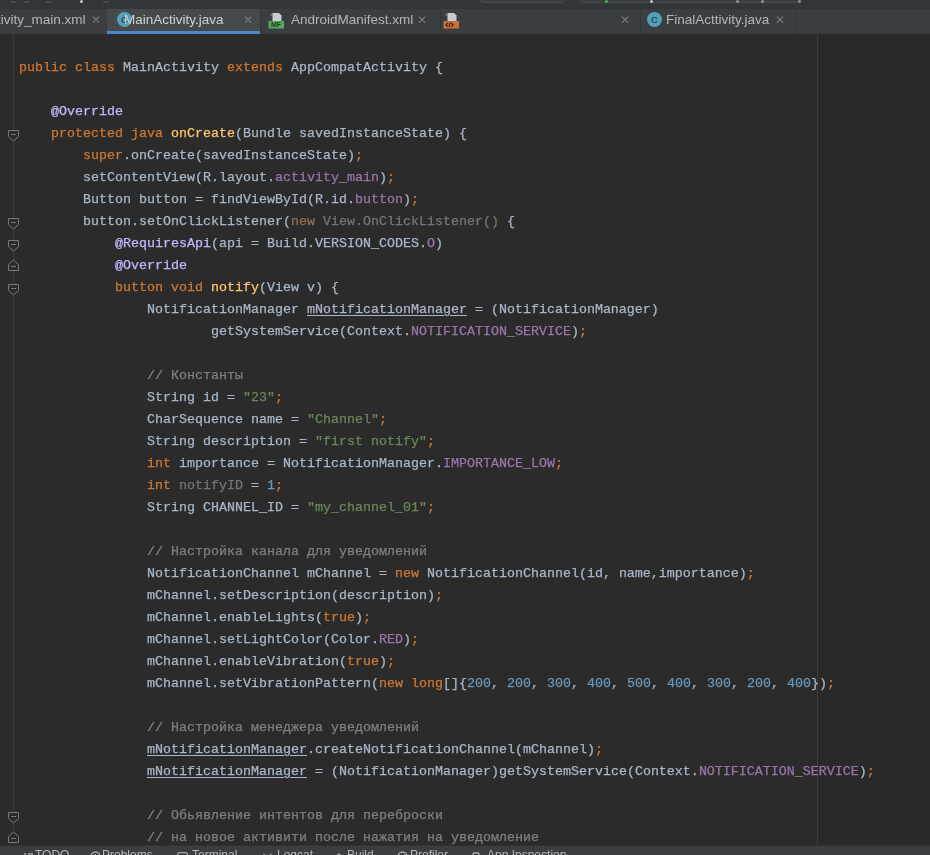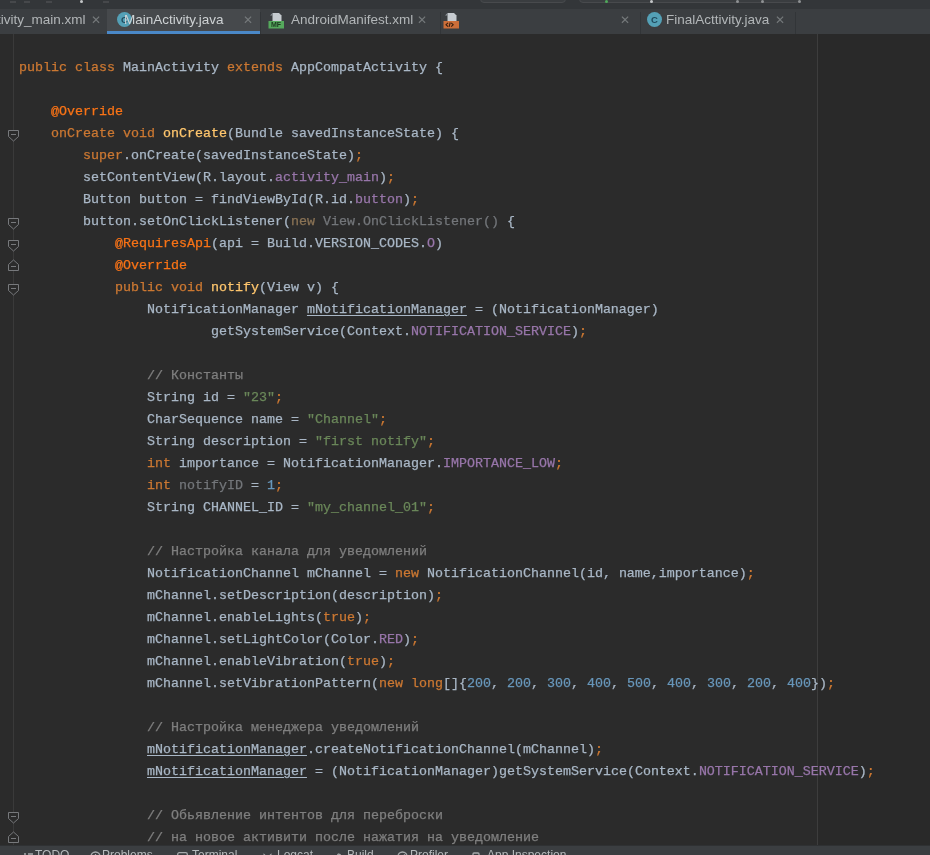--- a/index.html
+++ b/index.html
@@ -21,21 +21,21 @@
 
 #editor{left:0;top:34px;width:930px;height:811px;background:#2b2b2b;overflow:hidden;}
 #gutline{left:13px;top:0;width:1px;height:811px;background:#3a3a3a;}
 #margline{left:817px;top:0;width:1px;height:811px;background:#3d3d3d;}
 #rdark{left:818px;top:0;width:112px;height:811px;background:rgba(0,0,0,0.045);}
 pre#code{position:absolute;left:19px;top:23px;font-family:"Liberation Mono",monospace;font-size:13.33px;line-height:22px;color:#a9b7c6;-webkit-text-stroke:0.25px currentColor;}
 pre#code .k{color:#cc7832}
 pre#code .s{color:#6a8759}
 pre#code .n{color:#6897bb}
 pre#code .c{color:#7f7f7f}
-pre#code .a{color:#f97316}
+pre#code .a{color:#c4b5fd}
 pre#code .m{color:#ffc66d}
 pre#code .f{color:#9876aa;}
 pre#code .g{color:#73767a}
 pre#code .gn{color:#8a7355}
 pre#code .u{text-decoration:underline;text-underline-offset:2px;}
 .fold{position:absolute;left:7px;}
 
 #status{left:0;top:845px;width:930px;height:10px;background:#3b3e41;border-top:1px solid #2f3133;}
 .stxt{position:absolute;top:1.5px;font-size:12px;color:#b6babc;white-space:nowrap;}
 .sic{position:absolute;top:2px;}
@@ -116,28 +116,28 @@
         <path d="M1.5 1.5h10v6l-5 4.5-5-4.5z" fill="#2b2b2b" stroke="#77797c" stroke-width="1"></path>
         <path d="M4 5.5h5" stroke="#77797c" stroke-width="1"></path>
       </svg>
       <svg class="fold" style="top:797px" width="13" height="13" viewBox="0 0 13 13">
         <path d="M1.5 11.5h10v-6L6.5 1l-5 4.5z" fill="#2b2b2b" stroke="#77797c" stroke-width="1"></path>
         <path d="M4 7.5h5" stroke="#77797c" stroke-width="1"></path>
       </svg>
 <pre id="code"><span class="k">public class</span> MainActivity <span class="k">extends</span> AppCompatActivity {
 
     <span class="a">@Override</span>
-    <span class="k">onCreate void</span> <span class="m">onCreate</span>(Bundle savedInstanceState) {
+    <span class="k">protected java</span> <span class="m">onCreate</span>(Bundle savedInstanceState) {
         <span class="k">super</span>.onCreate(savedInstanceState)<span class="k">;</span>
         setContentView(R.layout.<span class="f">activity_main</span>)<span class="k">;</span>
         Button button = findViewById(R.id.<span class="f">button</span>)<span class="k">;</span>
         button.setOnClickListener(<span class="gn">new</span><span class="g"> View.OnClickListener()</span> {
             <span class="a">@RequiresApi</span>(api = Build.VERSION_CODES.<span class="f">O</span>)
             <span class="a">@Override</span>
-            <span class="k">public void</span> <span class="m">notify</span>(View v) {
+            <span class="k">button void</span> <span class="m">notify</span>(View v) {
                 NotificationManager <span class="u">mNotificationManager</span> = (NotificationManager)
                         getSystemService(Context.<span class="f">NOTIFICATION_SERVICE</span>)<span class="k">;</span>
 
                 <span class="c">// Константы</span>
                 String id = <span class="s">"23"</span><span class="k">;</span>
                 CharSequence name = <span class="s">"Channel"</span><span class="k">;</span>
                 String description = <span class="s">"first notify"</span><span class="k">;</span>
                 <span class="k">int</span> importance = NotificationManager.<span class="f">IMPORTANCE_LOW</span><span class="k">;</span>
                 <span class="k">int</span> <span class="g">notifyID</span> = <span class="n">1</span><span class="k">;</span>
                 String CHANNEL_ID = <span class="s">"my_channel_01"</span><span class="k">;</span>

